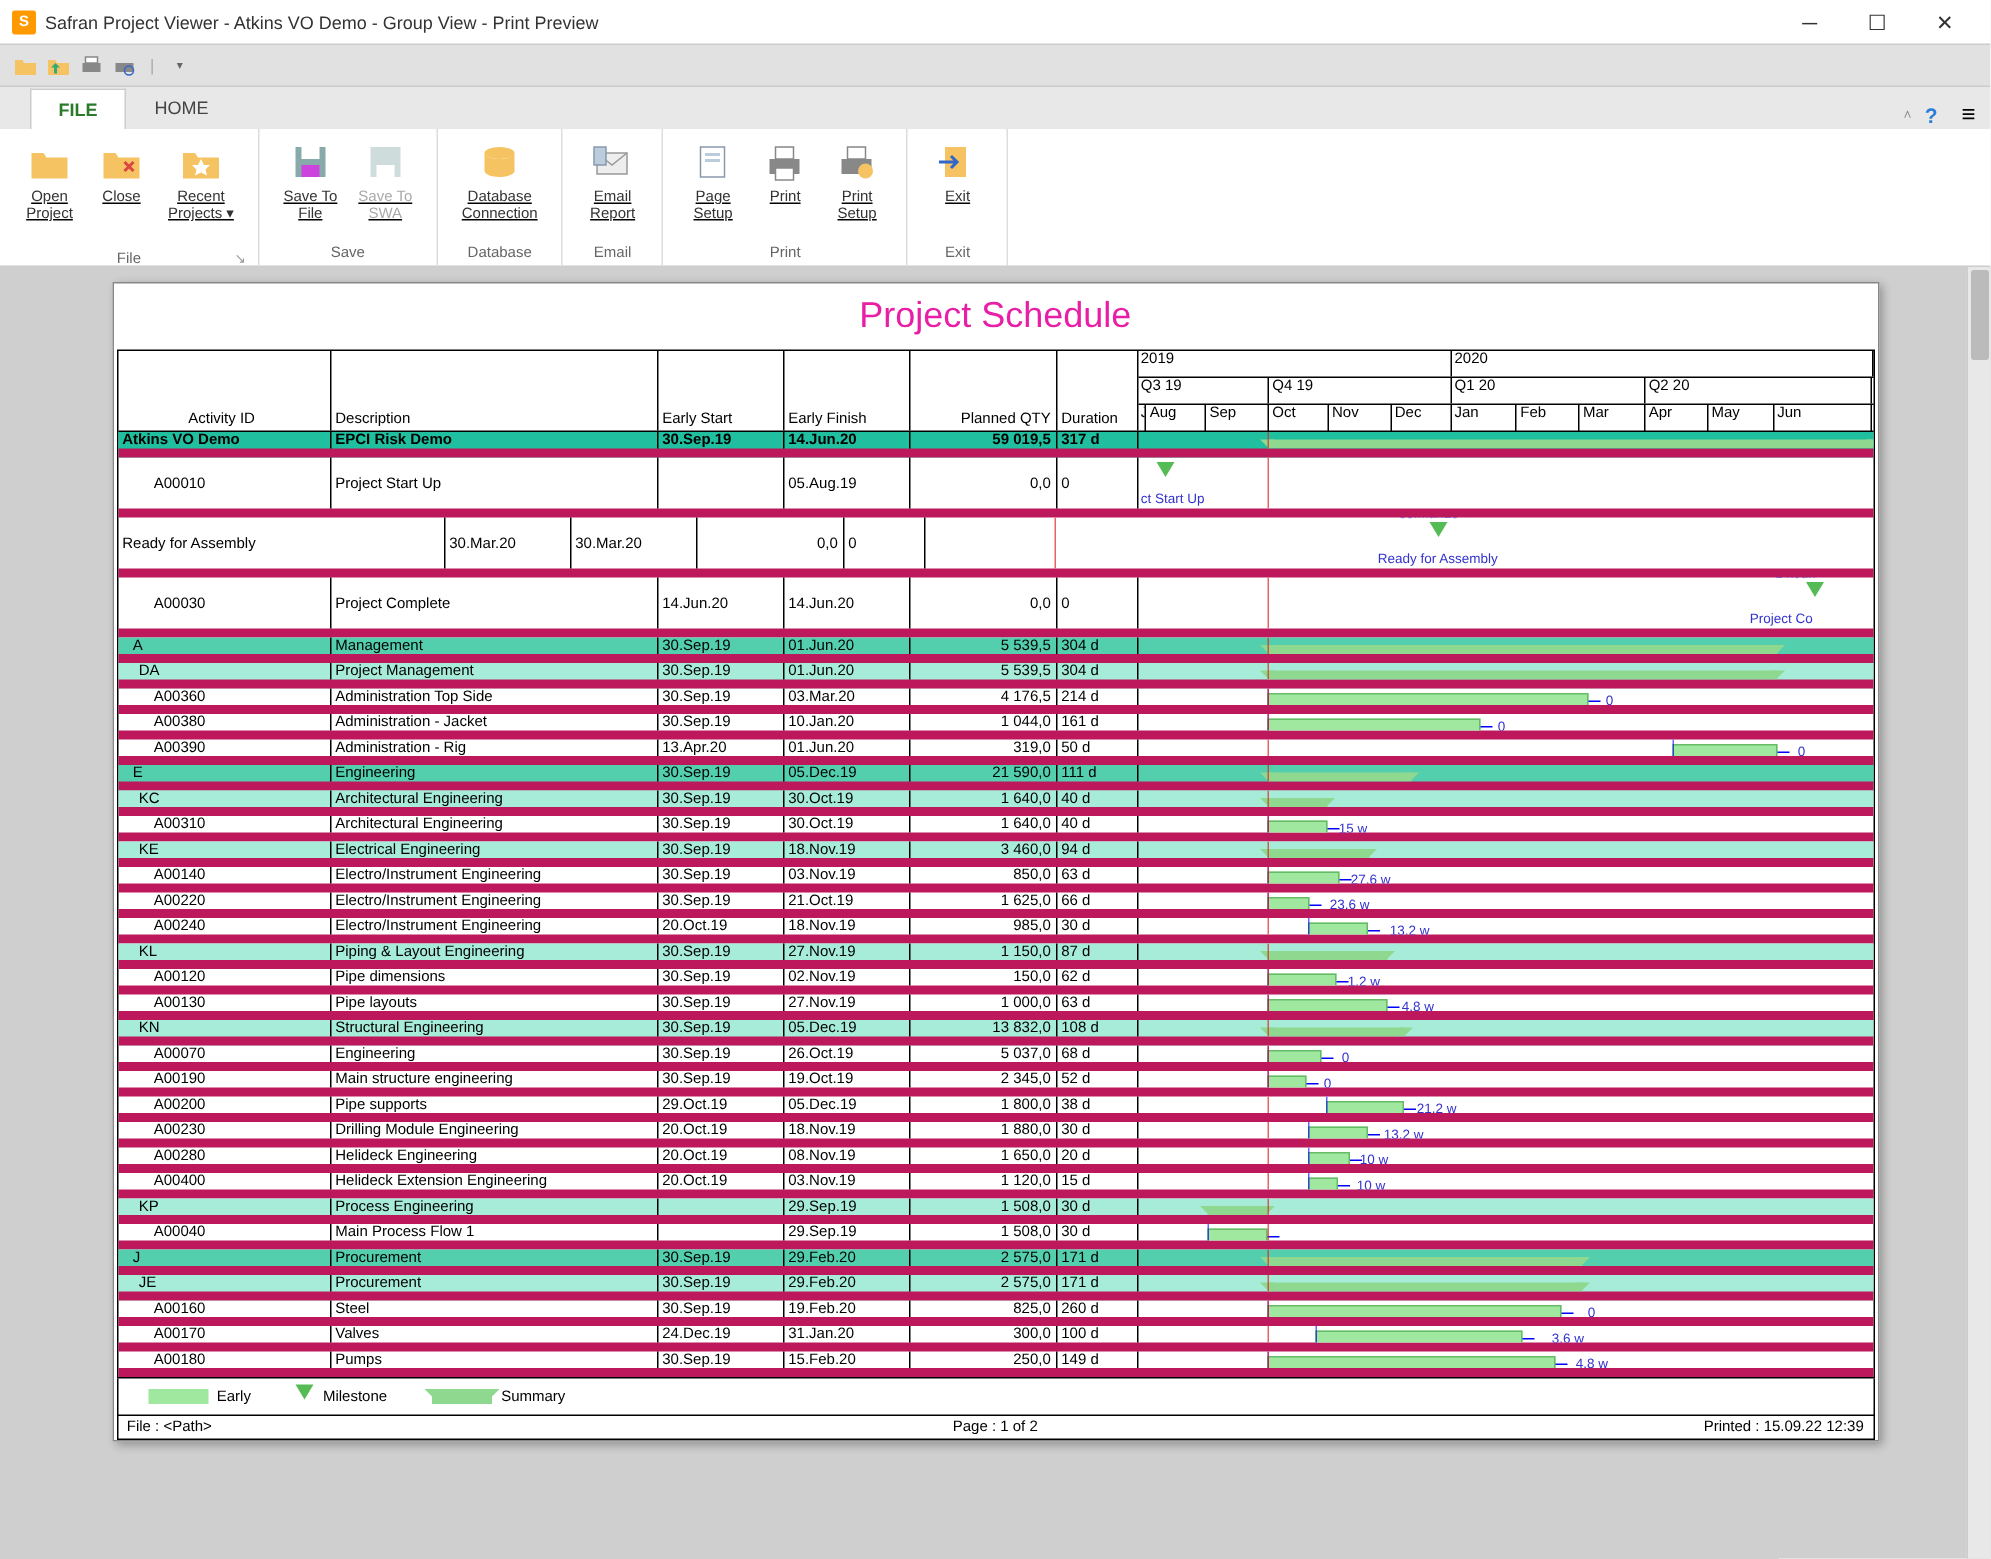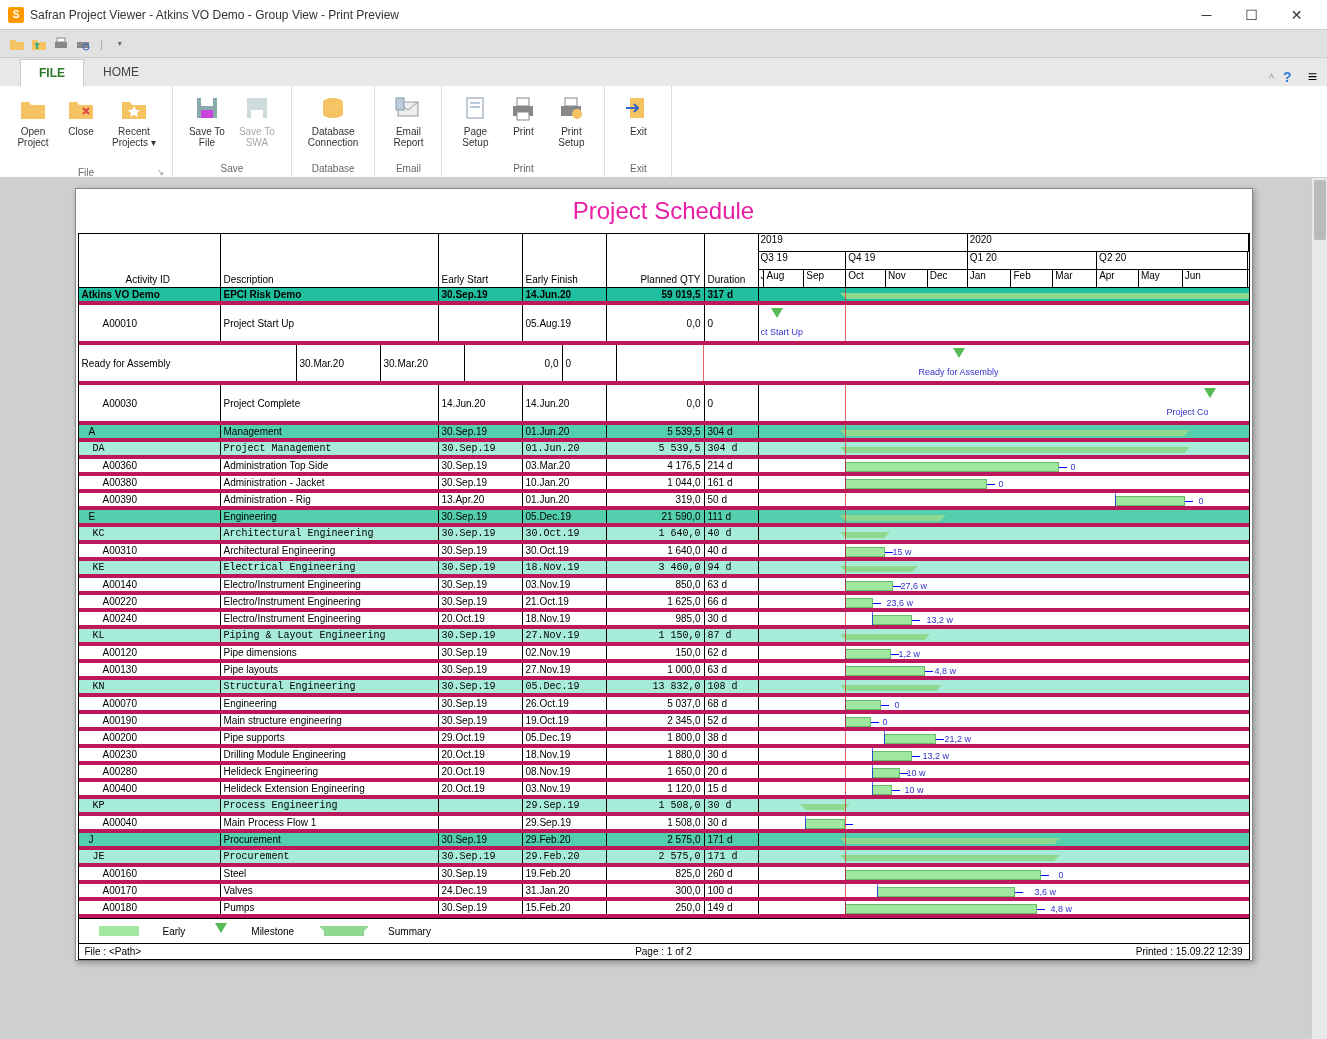--- a/index.html
+++ b/index.html
@@ -13,21 +13,21 @@
   .qat { height: 28px; background: #e1e1e1; display: flex; align-items: center; padding: 0 8px; gap:4px; border-bottom:1px solid #ccc;}
   .qat-btn { width: 18px; height:18px; display:flex;align-items:center;justify-content:center; }
   
   .tabbar { height: 28px; background: #e8e8e8; display: flex; align-items: flex-end; padding-left: 20px; }
   .tab { padding: 6px 18px; font-size: 12px; color: #444; border: 1px solid transparent; }
   .tab.active { background: #fff; border: 1px solid #ccc; border-bottom: none; color: #2a7a2a; font-weight:600;}
   .tabbar-right { margin-left:auto; padding-right:10px; display:flex; gap:6px; align-items:center; }
   
   .ribbon { height: 92px; background: #fff; border-bottom: 1px solid #ccc; display: flex; }
   .rgroup { border-right: 1px solid #ddd; display: flex; flex-direction: column; align-items:center; padding: 2px 4px 0;}
-  .rgroup-items { display: flex; flex: 1; align-items: flex-start; gap:2px; padding:2px 6px;}
+  .rgroup-items { display: flex; flex: 1; align-items: flex-start; gap:2px; padding:2px 6px;text-decoration:underline;}
   .rgroup-label { font-size: 10px; color: #666; height: 16px; line-height:16px; text-align:center; width:100%;}
   .rbtn { display: flex; flex-direction: column; align-items: center; padding: 2px 6px; font-size: 10px; text-align:center; color:#333; min-width:46px;}
   .rbtn.disabled { color: #aaa; }
   .rbtn .ico { width: 32px; height: 32px; display: flex; align-items:center; justify-content:center; margin-bottom: 2px;}
   .rbtn .lbl { line-height: 11px; }
   .group-dlg { font-size:9px;color:#999;align-self:flex-end;margin-right:4px;margin-top:-14px;}
   
   .content-area { position: absolute; top: 178px; left: 0; right: 0; bottom: 0; background: #cfcfcf; padding: 10px; overflow:auto;}
   .page { background: #fff; border: 1px solid #888; box-shadow: 2px 2px 6px rgba(0,0,0,0.3); width: 1178px; margin: 0 auto; position:relative;}
   
@@ -42,42 +42,42 @@
   .col-ef { width: 84px; }
   .col-qty { width: 98px; text-align:right; justify-content:flex-end;}
   .col-dur { width: 54px; }
   .col-gantt { flex: 1; padding:0;position:relative; }
   .tl-year-row { height:18px; display:flex; border-bottom:1px solid #000;}
   .tl-q-row { height:18px; display:flex; border-bottom:1px solid #000;}
   .tl-m-row { height:18px; display:flex;}
   .tl-cell { border-right:1px solid #000; font-size:10px; padding-left:2px; overflow:hidden;}
   
   .data-rows { }
-  .drow { display:flex; border-bottom: 4px solid #be185d; height: 17px; font-size: 10px; align-items:center; position:relative;}
+  .drow { display:flex; border-bottom: 6px solid #be185d; height: 17px; font-size: 10px; align-items:center; position:relative;}
   .drow.tall { height: 40px; }
   .drow .cell { border-right: 1px solid #000; height:100%; display:flex; align-items:center; padding: 0 3px; overflow:hidden;white-space:nowrap;}
   .drow.lvl0 { background: #1fbf9f; font-weight:bold; }
   .drow.lvl1 { background: #53cfae; }
-  .drow.lvl2 { background: #a6ecd8; font-family: Liberation Mono, monospace; }
+  .drow.lvl2 { background: #a6ecd8; }
   .drow.lvl3 .cell.col-id { padding-left: 24px; }
   .drow.lvl2 .cell.col-id { padding-left: 14px; }
   .drow.lvl1 .cell.col-id { padding-left: 10px; }
   .cell.col-qty { justify-content:flex-end; }
   .cell.col-gantt { padding:0; position:relative; border-right:none;}
   
   .gantt-bar { position:absolute; height:10px; top:3px; background:#a0e8a0; border:1px solid #6b6; }
   .gantt-summary { position:absolute; height:6px; top:5px; background:#8fd890; }
   .gantt-summary::before,.gantt-summary::after{content:"";position:absolute;width:0;height:0;border:5px solid transparent;border-top-color:#8fd890;top:0;}
   .gantt-summary::before{left:-5px;border-top-color:#8fd890;transform:translateY(-0px);}
   .gantt-summary::after{right:-5px;}
   .gantt-milestone{position:absolute;width:0;height:0;border:6px solid transparent;border-top:10px solid #5b5;top:3px;}
   .bar-label { position:absolute; font-size:9px; color:#33c; white-space:nowrap;text-align:right;}
   
   .legend { display:flex; gap:30px; padding:4px 20px; align-items:center; border:1px solid #000; margin: 0 2px; border-top:none;}
-  .leg-item { display:flex; align-items:center; gap:24px; font-size:10px;}
+  .leg-item { display:flex; align-items:center; gap:6px; font-size:10px;}
   .leg-swatch { width:40px; height:10px;}
   
   .footer-row { display:flex; border:1px solid #000; margin:0 2px; border-top:none; font-size:10px;}
   .footer-cell { flex:1; padding:2px 6px;}
   .footer-cell.center{text-align:center;}
   .footer-cell.right{text-align:right;}
   
   .vscroll { position:absolute; right:0; top:178px; bottom:0; width:16px; background:#e8e8e8; border-left:1px solid #ccc;}
   .vscroll-thumb { width:12px; height:60px; background:#bbb; margin:2px auto; border-radius:2px;}
   

